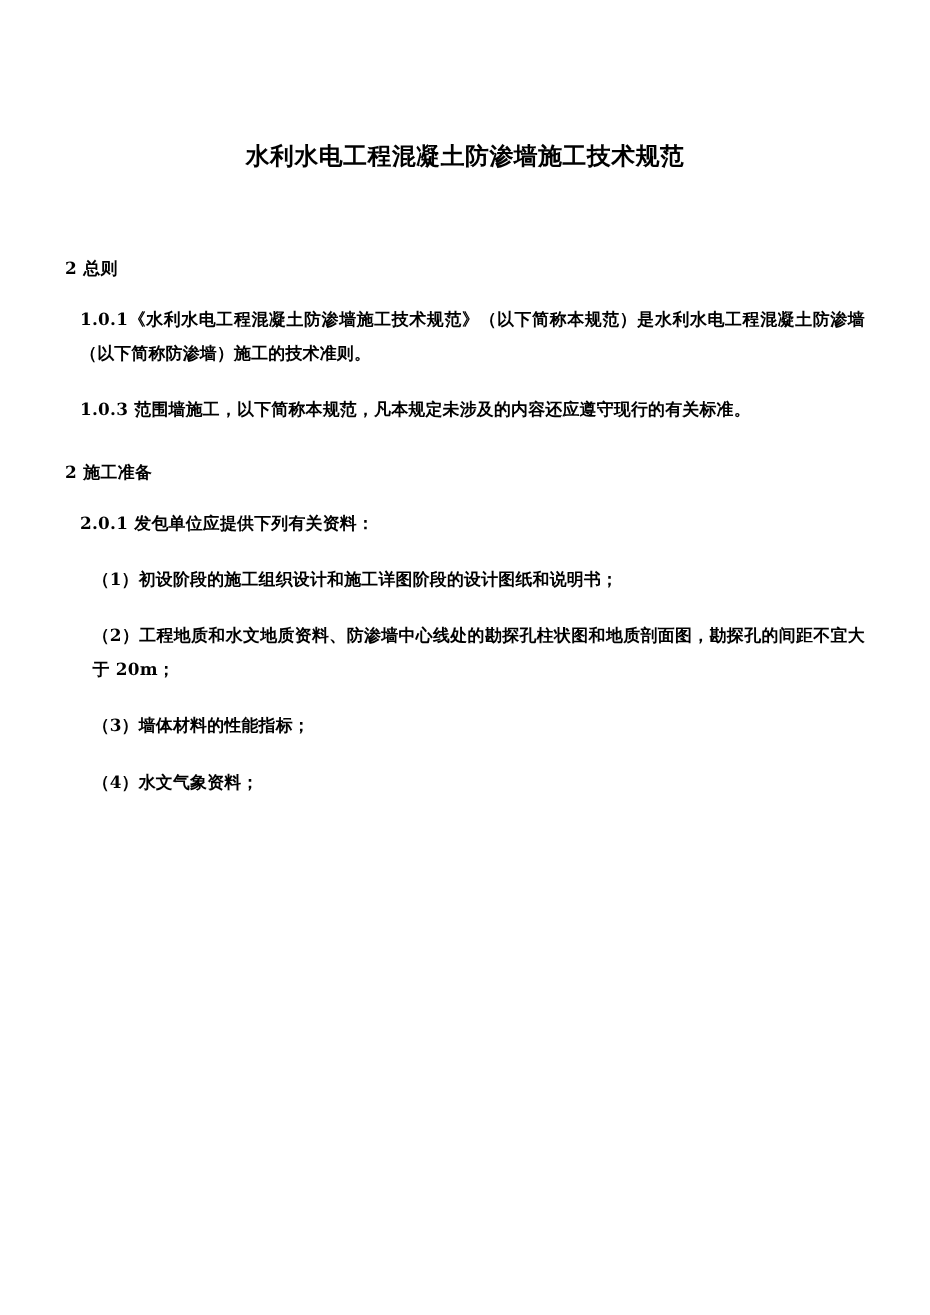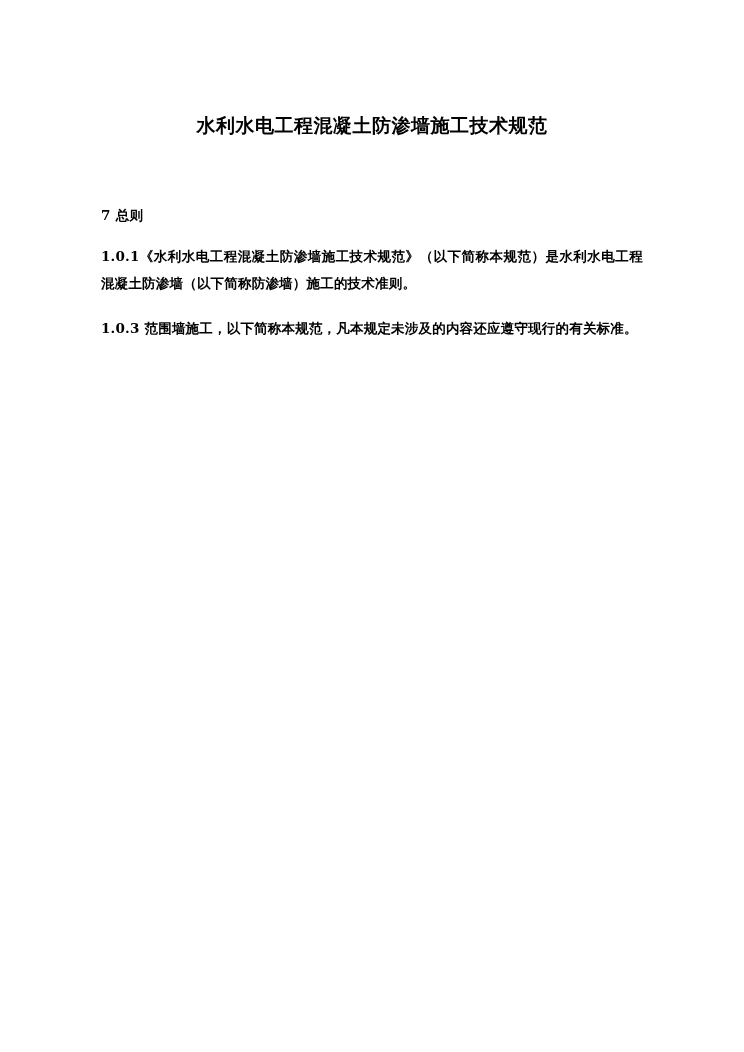--- a/index.html
+++ b/index.html
@@ -12,21 +12,21 @@
     height: 1052px;
     font-family: "DejaVu Serif", "Liberation Serif", serif;
     color: #000000;
     position: relative;
     overflow: hidden;
   }
   .page {
     width: 744px;
     height: 1052px;
     box-sizing: border-box;
-    padding: 0 101px;
+    padding: 0 52px;
     position: relative;
   }
   .doc-title {
     margin: 0;
     padding-top: 112px;
     font-size: 19px;
     font-weight: bold;
     text-align: center;
     letter-spacing: 0.5px;
     line-height: 1.4;
@@ -41,39 +41,47 @@
     margin: 0 0 16px 0;
     line-height: 1.8;
     letter-spacing: 0.3px;
   }
   .heading.second {
     margin-top: 24px;
   }
   p.para {
     font-size: 13.5px;
     font-weight: bold;
-    margin: 0 0 18px 0;
+    margin: 0 0 18px 12px;
     line-height: 2.0;
     text-align: justify;
     letter-spacing: 0.2px;
   }
   p.para.list {
     padding-left: 10px;
   }
 </style>
 </head>
 <body>
 
 <div class="page">
 
   <h1 class="doc-title">水利水电工程混凝土防渗墙施工技术规范</h1>
 
   <div class="body-block">
 
     <div class="section">
-      <div class="heading">7 总则</div>
+      <div class="heading">2 总则</div>
       <p class="para">1.0.1《水利水电工程混凝土防渗墙施工技术规范》（以下简称本规范）是水利水电工程混凝土防渗墙（以下简称防渗墙）施工的技术准则。</p>
       <p class="para">1.0.3 范围墙施工，以下简称本规范，凡本规定未涉及的内容还应遵守现行的有关标准。</p>
     </div>
 
+    <div class="section">
+      <div class="heading second">2 施工准备</div>
+      <p class="para">2.0.1 发包单位应提供下列有关资料：</p>
+      <p class="para list">（1）初设阶段的施工组织设计和施工详图阶段的设计图纸和说明书；</p>
+      <p class="para list">（2）工程地质和水文地质资料、防渗墙中心线处的勘探孔柱状图和地质剖面图，勘探孔的间距不宜大于 20m；</p>
+      <p class="para list">（3）墙体材料的性能指标；</p>
+      <p class="para list">（4）水文气象资料；</p>
+    </div>
 
   </div>
 </div>
 
 </body></html>

